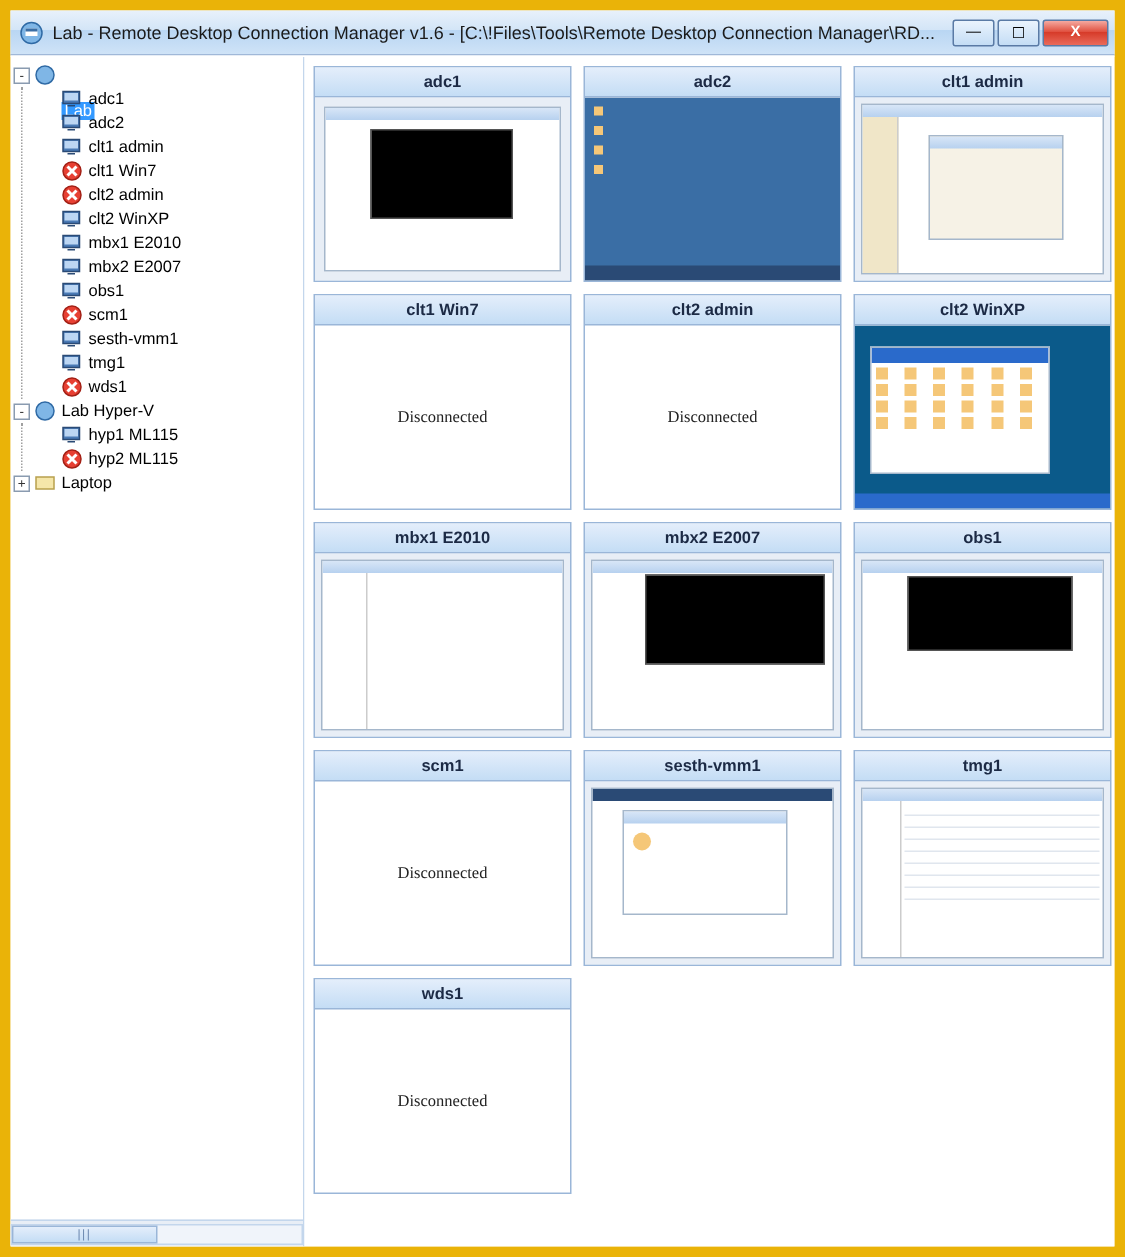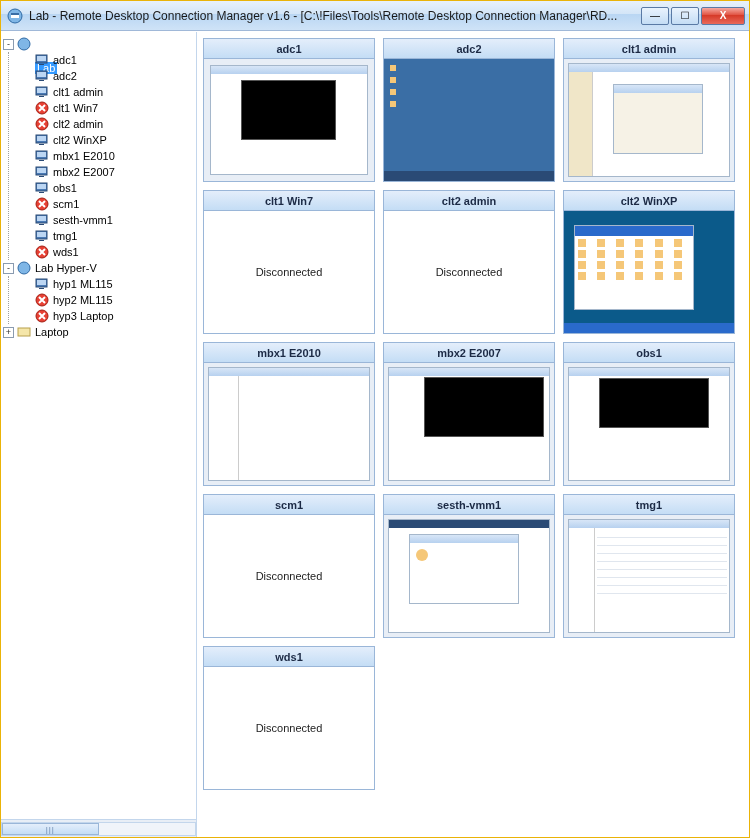--- a/index.html
+++ b/index.html
@@ -1,18 +1,18 @@
 <!DOCTYPE html>
 <html><head>
 <meta charset="utf-8">
 <style>
   * { box-sizing: border-box; margin: 0; padding: 0; }
   body { font-family: "Segoe UI", Tahoma, sans-serif; font-size: 12px; background: #fff; }
   
-  .window { width: 750px; height: 838px; border: 1px solid #eab308; display: flex; flex-direction: column; background: #fff; }
+  .window { width: 750px; height: 838px; border: 7px solid #eab308; display: flex; flex-direction: column; background: #fff; }
   
   .titlebar { height: 30px; background: linear-gradient(to bottom, #e8f1fb 0%, #d3e5f7 45%, #b9d6f3 46%, #cfe3f7 100%); display: flex; align-items: center; padding: 0 4px 0 6px; border-bottom: 1px solid #a0b8d8; }
   .titlebar .app-icon { width: 16px; height: 16px; margin-right: 6px; }
   .titlebar .title { flex: 1; font-size: 12px; color: #1a1a1a; white-space: nowrap; overflow: hidden; text-overflow: ellipsis; }
   .win-controls { display: flex; gap: 2px; }
   .win-btn { width: 28px; height: 18px; border: 1px solid #5a7aa5; border-radius: 2px; display: flex; align-items: center; justify-content: center; font-size: 10px; cursor: pointer; }
   .win-btn.min { background: linear-gradient(to bottom,#eaf3fd,#c4ddf5); }
   .win-btn.max { background: linear-gradient(to bottom,#eaf3fd,#c4ddf5); }
   .win-btn.close { width: 44px; background: linear-gradient(to bottom,#f5a9a0,#e0503f 45%,#d63a28 46%,#e96a5a); color:#fff; font-weight: bold; }
   
@@ -33,21 +33,21 @@
   
   .scrollbar { height: 18px; background: #e8eef6; border-top:1px solid #c3d6ec; display:flex; align-items:center; }
   .sb-track { flex:1; height:14px; background:#f0f4fa; border:1px solid #c3d6ec; margin:0; position:relative; }
   .sb-thumb { position:absolute; height:100%; left:0; background:linear-gradient(to bottom,#e4eefb,#c4ddf5); border:1px solid #9ab6d8; width: 50%; }
   .sb-grip { position:absolute; left:50%; top:50%; transform:translate(-50%,-50%); font-size:8px; color:#6a87ae; letter-spacing:1px; }
   
   .thumbs { flex:1; background:#fff; overflow:auto; padding: 6px 6px; }
   .grid { display:grid; grid-template-columns: repeat(3, 172px); gap: 8px; }
   .thumb { border: 1px solid #9ab6d8; background:#fff; }
   .thumb-title { height: 20px; background: linear-gradient(to bottom,#e4eefb,#c4ddf5); border-bottom:1px solid #9ab6d8; display:flex; align-items:center; justify-content:center; font-weight:bold; font-size:11px; color:#1c2a45; cursor:pointer; }
-  .thumb-body { height: 122px; display:flex; align-items:center; justify-content:center; font-size:11px; color:#222; position:relative; overflow:hidden; }
+  .thumb-body { height: 122px; display:flex; align-items:center; justify-content:center; font-size:11px; color:#222; position:relative; overflow:hidden;font-family:Liberation Serif, serif; }
   .mini-desktop { position:absolute; inset:0; }
   .mini-blue { background:#3a6ea5; }
   .mini-teal { background:#0b5a8a; }
   .mini-light { background:#e8eef6; }
   .mini-console { position:absolute; background:#000; border:1px solid #555; }
   .mini-window { position:absolute; background:#fff; border:1px solid #a5b7cb; font-size:5px; overflow:hidden; }
   .mini-bar { height: 8px; background: linear-gradient(to bottom,#d8e6f7,#b7d1ef); }
   .mini-icons span { width:6px; height:6px; background:#f5c778; display:inline-block; margin:2px; }
   
   svg { display:block; }
@@ -262,30 +262,20 @@
             <div class="tree-row" style="padding-left: 8px;">
               <span class="exp blank"></span>
               <span class="tree-icon">
                 <svg width="16" height="14" viewBox="0 0 16 14">
                   <circle cx="8" cy="7" r="6" fill="#e74033" stroke="#a32015"></circle>
                   <path d="M5 4 L11 10 M11 4 L5 10" stroke="#fff" stroke-width="2"></path>
                 </svg>
               </span>
               <span class="tree-label">hyp2 ML115</span>
             </div>
-            <div class="tree-row" style="padding-left: 8px;">
-              <span class="exp blank"></span>
-              <span class="tree-icon">
-                <svg width="16" height="14" viewBox="0 0 16 14">
-                  <circle cx="8" cy="7" r="6" fill="#e74033" stroke="#a32015"></circle>
-                  <path d="M5 4 L11 10 M11 4 L5 10" stroke="#fff" stroke-width="2"></path>
-                </svg>
-              </span>
-              <span class="tree-label">hyp3 Laptop</span>
-            </div>
           </div>
 
         <div class="tree-row">
           <span class="exp">+</span>
           <span class="tree-icon">
             <svg width="16" height="14" viewBox="0 0 16 14">
                 <rect x="2" y="3" width="12" height="8" fill="#f5e6a9" stroke="#b8a04d"></rect>
               </svg>
           </span>
           <span class="tree-label">Laptop</span>

